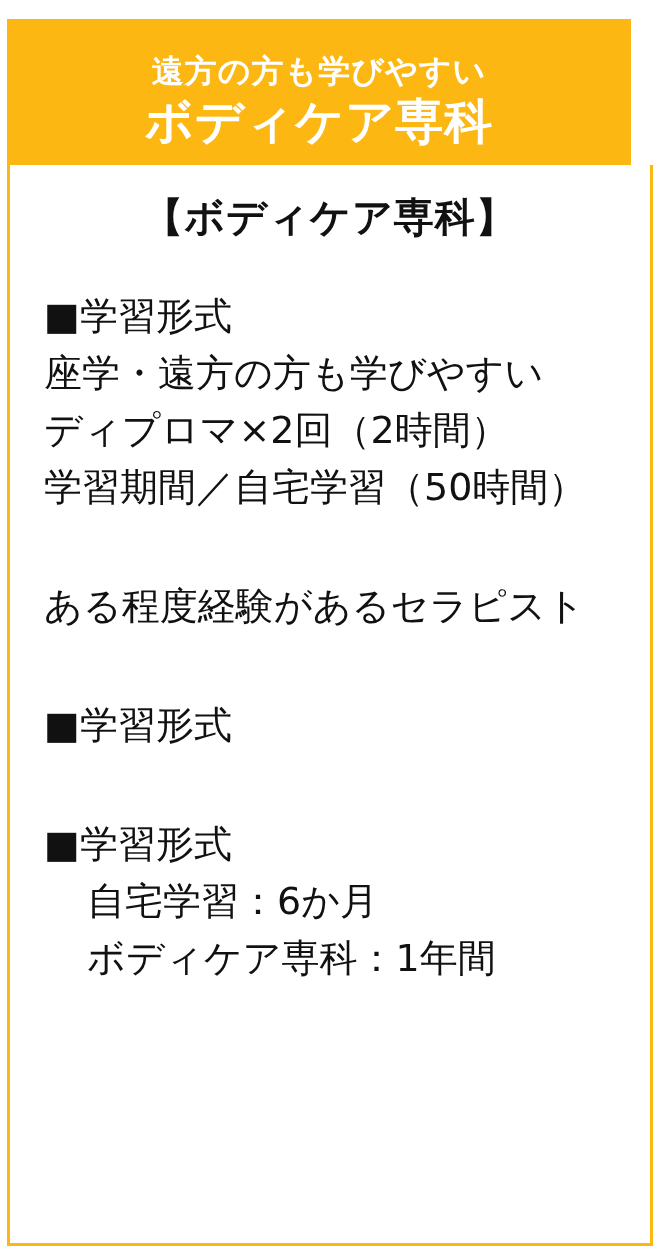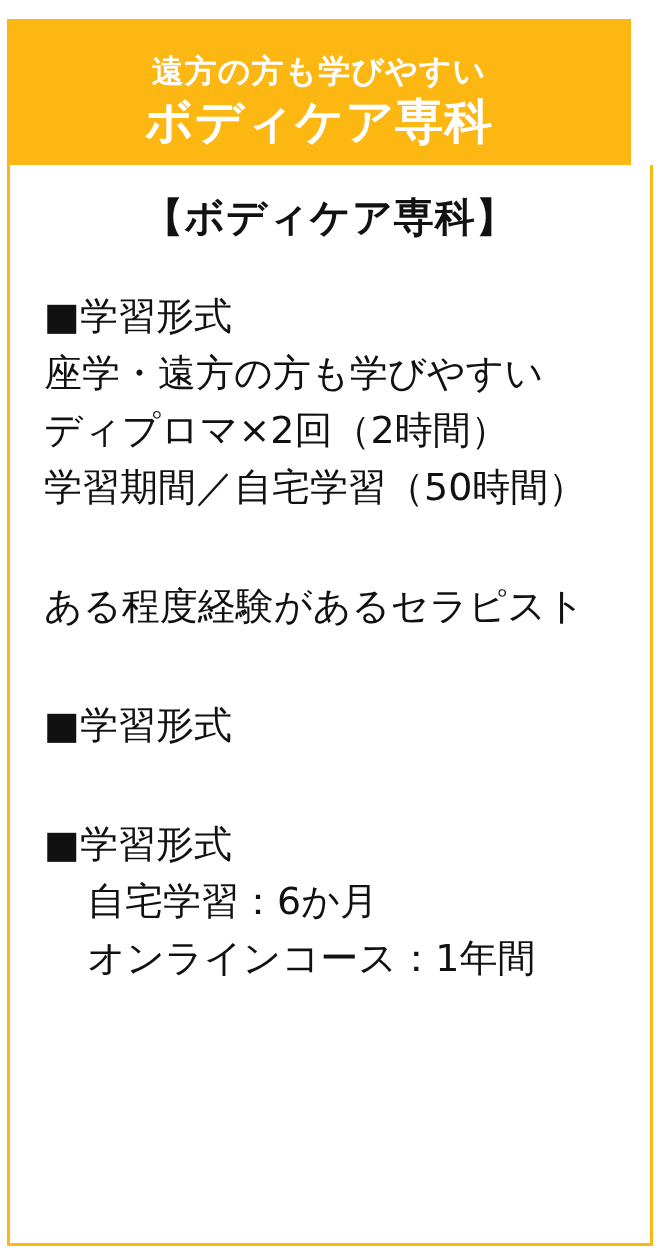--- a/index.html
+++ b/index.html
@@ -109,19 +109,19 @@
         <p class="section-line">ある程度経験があるセラピスト</p>
       </div>
 
       <div class="section">
         <p class="section-heading">■学習形式</p>
       </div>
 
       <div class="section">
         <p class="section-heading">■学習形式</p>
         <p class="section-line indent">自宅学習：6か月</p>
-        <p class="section-line indent">オンラインコース：1年間</p>
+        <p class="section-line indent">ボディケア専科：1年間</p>
       </div>
 
     </div>
   </div>
 
 </div>
 
 </body></html>

